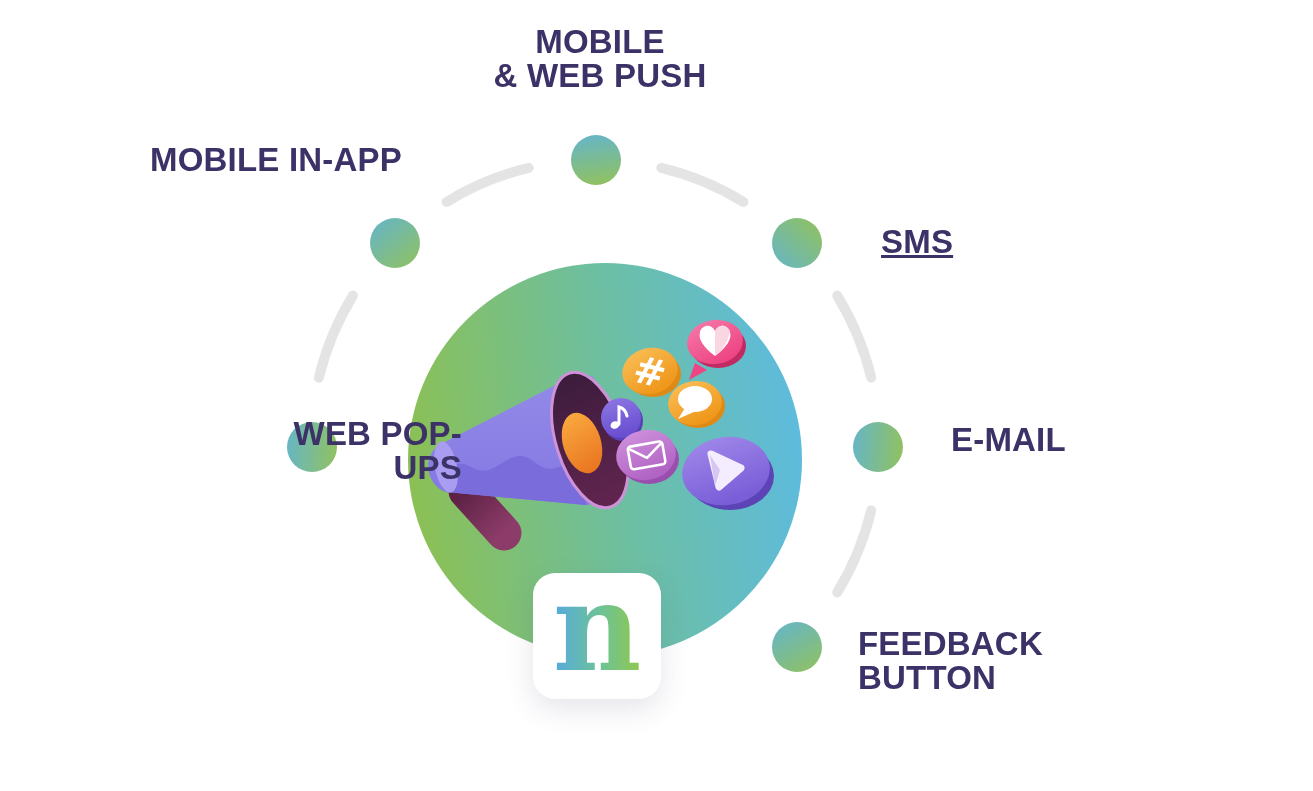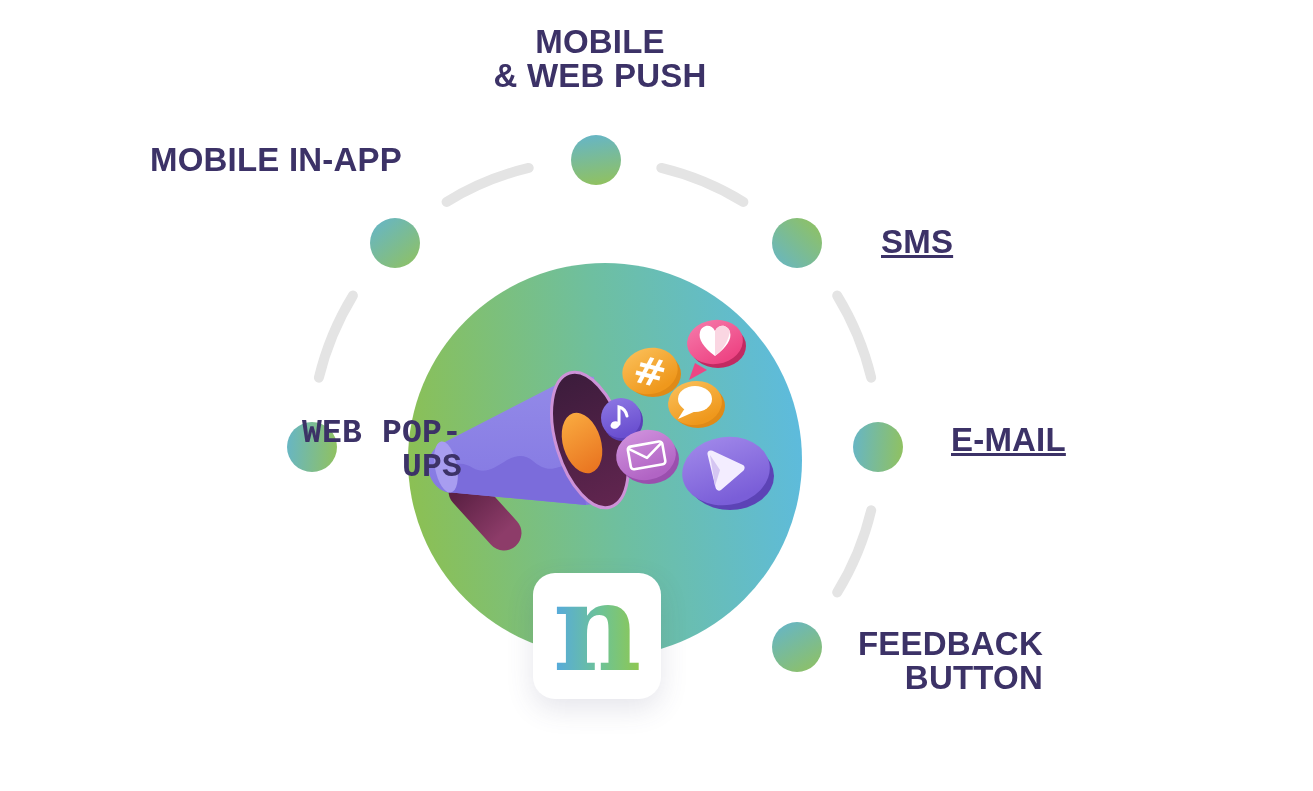--- a/index.html
+++ b/index.html
@@ -43,23 +43,23 @@
     position:absolute;
     left:533px;top:573px;
     width:128px;height:126px;
     background:#ffffff;
     border-radius:22px;
     box-shadow:0 10px 28px rgba(70,70,110,0.14);
   }
   .lbl-mobile-web-push{left:450px;top:25px;width:300px;text-align:center;}
   .lbl-mobile-in-app {left:150px;top:143px;}
   .lbl-sms           {left:881px;top:225px;text-decoration:underline;}
-  .lbl-web-pop-ups   {right:1071px;top:417px;text-align:right;width:220px;margin-right:-220px;font-family:Liberation Mono, monospace;}
-  .lbl-e-mail        {left:951px;top:423px;text-decoration:underline;}
-  .lbl-feedback      {left:858px;top:627px;text-align:right;}
+  .lbl-web-pop-ups   {right:1071px;top:417px;text-align:right;width:220px;margin-right:-220px;}
+  .lbl-e-mail        {left:951px;top:423px;}
+  .lbl-feedback      {left:858px;top:627px;}
 </style>
 </head>
 <body>
 
 <div id="stage">
 
   <svg class="ring-svg" width="1313" height="791" viewBox="0 0 1313 791">
     <g fill="none" stroke="#e4e4e4" stroke-width="10" stroke-linecap="round">
       <path d="M 318.9 377.7 A 284 284 0 0 1 352.9 295.6"></path>
       <path d="M 446.6 201.9 A 284 284 0 0 1 528.7 167.9"></path>

